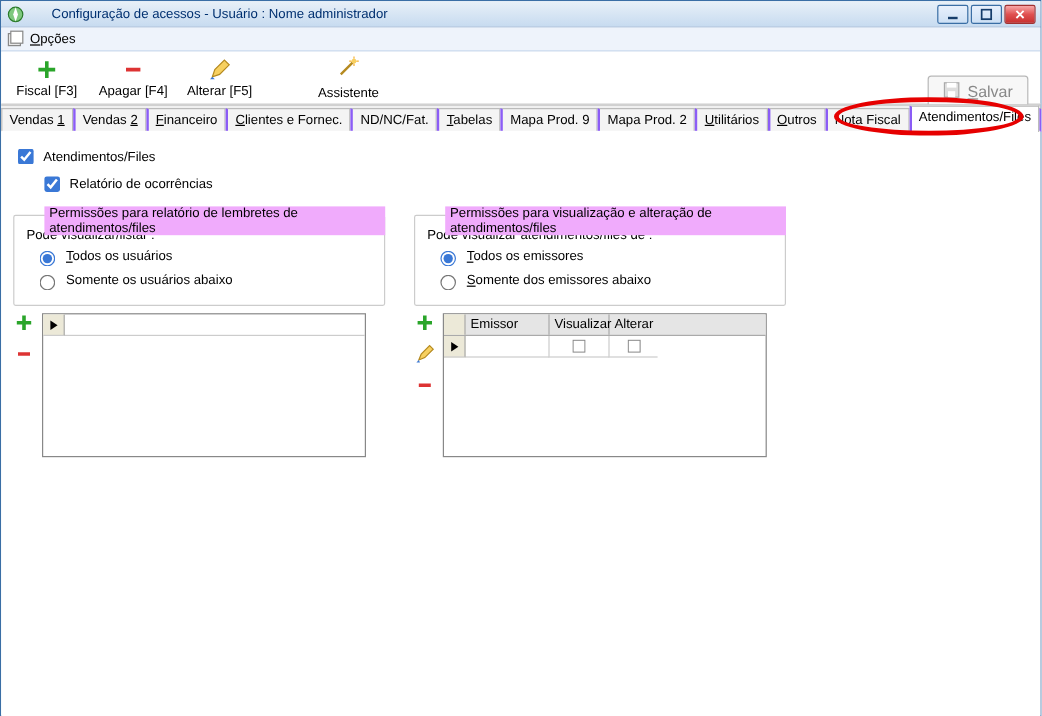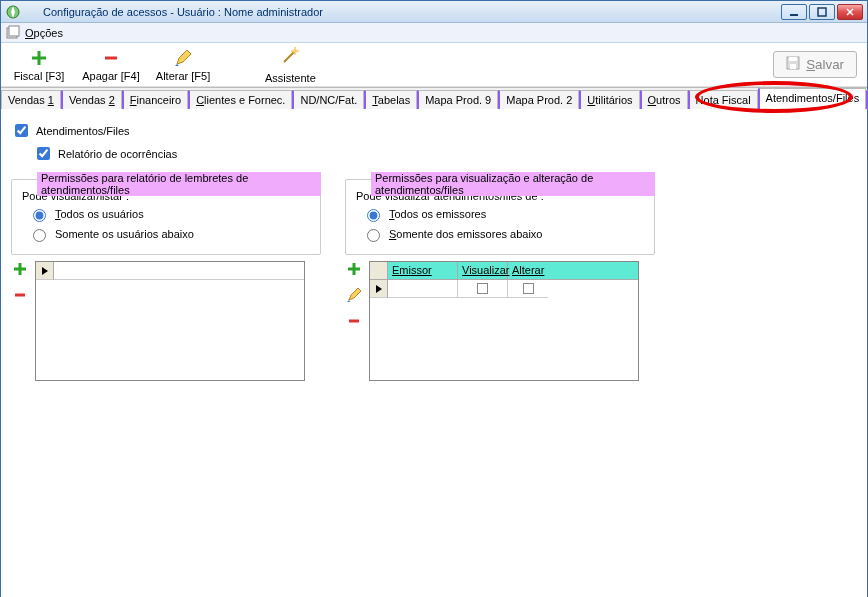--- a/index.html
+++ b/index.html
@@ -12,21 +12,21 @@
   .winbtn { width:26px; height:16px; border:1px solid #3a6ea5; border-radius:2px; display:flex; align-items:center; justify-content:center; background:linear-gradient(#e8f0fc,#cde0f5); }
   .winbtn.close { background:linear-gradient(#f7a8a8,#e05050,#c83030); border-color:#a03030; color:#fff; }
   .winbtn svg { width:10px; height:10px; }
   .menubar { height:20px; background:#eef3fb; border-bottom:1px solid #c2d4ea; display:flex; align-items:center; padding:0 4px; gap:4px; }
   .menubar .menu-icon { width:16px; height:16px; }
   .toolbar { height:44px; background:#fff; display:flex; align-items:center; padding:4px 8px; gap:12px; border-bottom:1px solid #e0e0e0; position:relative; }
   .tool { display:flex; flex-direction:column; align-items:center; width:60px; cursor:pointer; }
   .tool-icon { width:20px; height:20px; display:flex; align-items:center; justify-content:center; }
   .tool-label { margin-top:2px; white-space:nowrap; }
   .tool-assist { display:flex; align-items:center; gap:6px; margin-left:40px; width:auto; }
-  .save-btn { position:absolute; right:10px; top:8px; padding:4px 12px; border:1px solid #b8b8b8; border-radius:3px; background:#f7f7f7; color:#888; display:flex; align-items:center; gap:6px; }
+  .save-btn { position:absolute; right:10px; top:20px; padding:4px 12px; border:1px solid #b8b8b8; border-radius:3px; background:#f7f7f7; color:#888; display:flex; align-items:center; gap:6px; }
   .tabs { display:flex; border-top:1px solid #bbb; height:22px; background:#f0f0f0; position:relative; }
   .tab { padding:3px 6px; border:1px solid #bbb; border-bottom:none; background:#f4f4f4; margin-top:2px; height:20px; cursor:pointer; font-size:11px; white-space:nowrap; }
   .tab + .tab { border-left:2px solid #8b5cf6; }
   .tab.sel { background:#fff; height:22px; margin-top:0; position:relative; z-index:2; }
   .circle-highlight { position:absolute; right:14px; top:-7px; width:158px; height:32px; border:4px solid #e60000; border-radius:50%; pointer-events:none; z-index:5; }
   .content { padding:12px 10px; background:#fff; height:488px; position:relative; }
   .chk { display:flex; align-items:center; gap:5px; margin-bottom:4px; }
   .chk input { accent-color:#3a78d6; width:13px; height:13px; }
   .indent { margin-left:22px; }
   .groups { display:flex; gap:24px; margin-top:16px; }
@@ -35,21 +35,21 @@
   .fieldset { border:1px solid #ccc; border-radius:2px; padding:10px 10px 8px 10px; width:310px; }
   .fieldset.right { width:310px; }
   .sub-label { margin-bottom:4px; }
   .radio { display:flex; align-items:center; gap:6px; margin:2px 0 4px 6px; }
   .radio input { accent-color:#3a78d6; }
   .listbox-row { display:flex; align-items:flex-start; gap:6px; margin-top:6px; }
   .side-btns { display:flex; flex-direction:column; gap:10px; align-items:center; width:18px; }
   .side-btns .ic { width:16px; height:16px; display:flex; align-items:center; justify-content:center; cursor:pointer; }
   .grid { border:1px solid #888; background:#fff; width:270px; height:120px; }
   .grid.right { width:270px; }
-  .grid-head { display:flex; background:#5eead4; height:18px; border-bottom:1px solid #aaa;text-decoration:underline; }
+  .grid-head { display:flex; background:#e5e5e5; height:18px; border-bottom:1px solid #aaa; }
   .grid-sel { width:18px; border-right:1px solid #aaa; background:#ece9d8; display:flex; align-items:center; justify-content:center; }
   .grid-col { border-right:1px solid #aaa; padding:2px 4px; font-size:11px; }
   .grid-row { display:flex; height:18px; }
   .grid-row .grid-sel { border-bottom:1px solid #ccc; }
   .grid-cell { border-right:1px solid #ccc; border-bottom:1px solid #ccc; padding:2px 4px; display:flex; align-items:center; justify-content:center; }
   .chk-cell { width:48px; }
   .underline-first::first-letter { text-decoration: underline; }
   .underline-letter { text-decoration: underline; }
 </style>
 </head>

